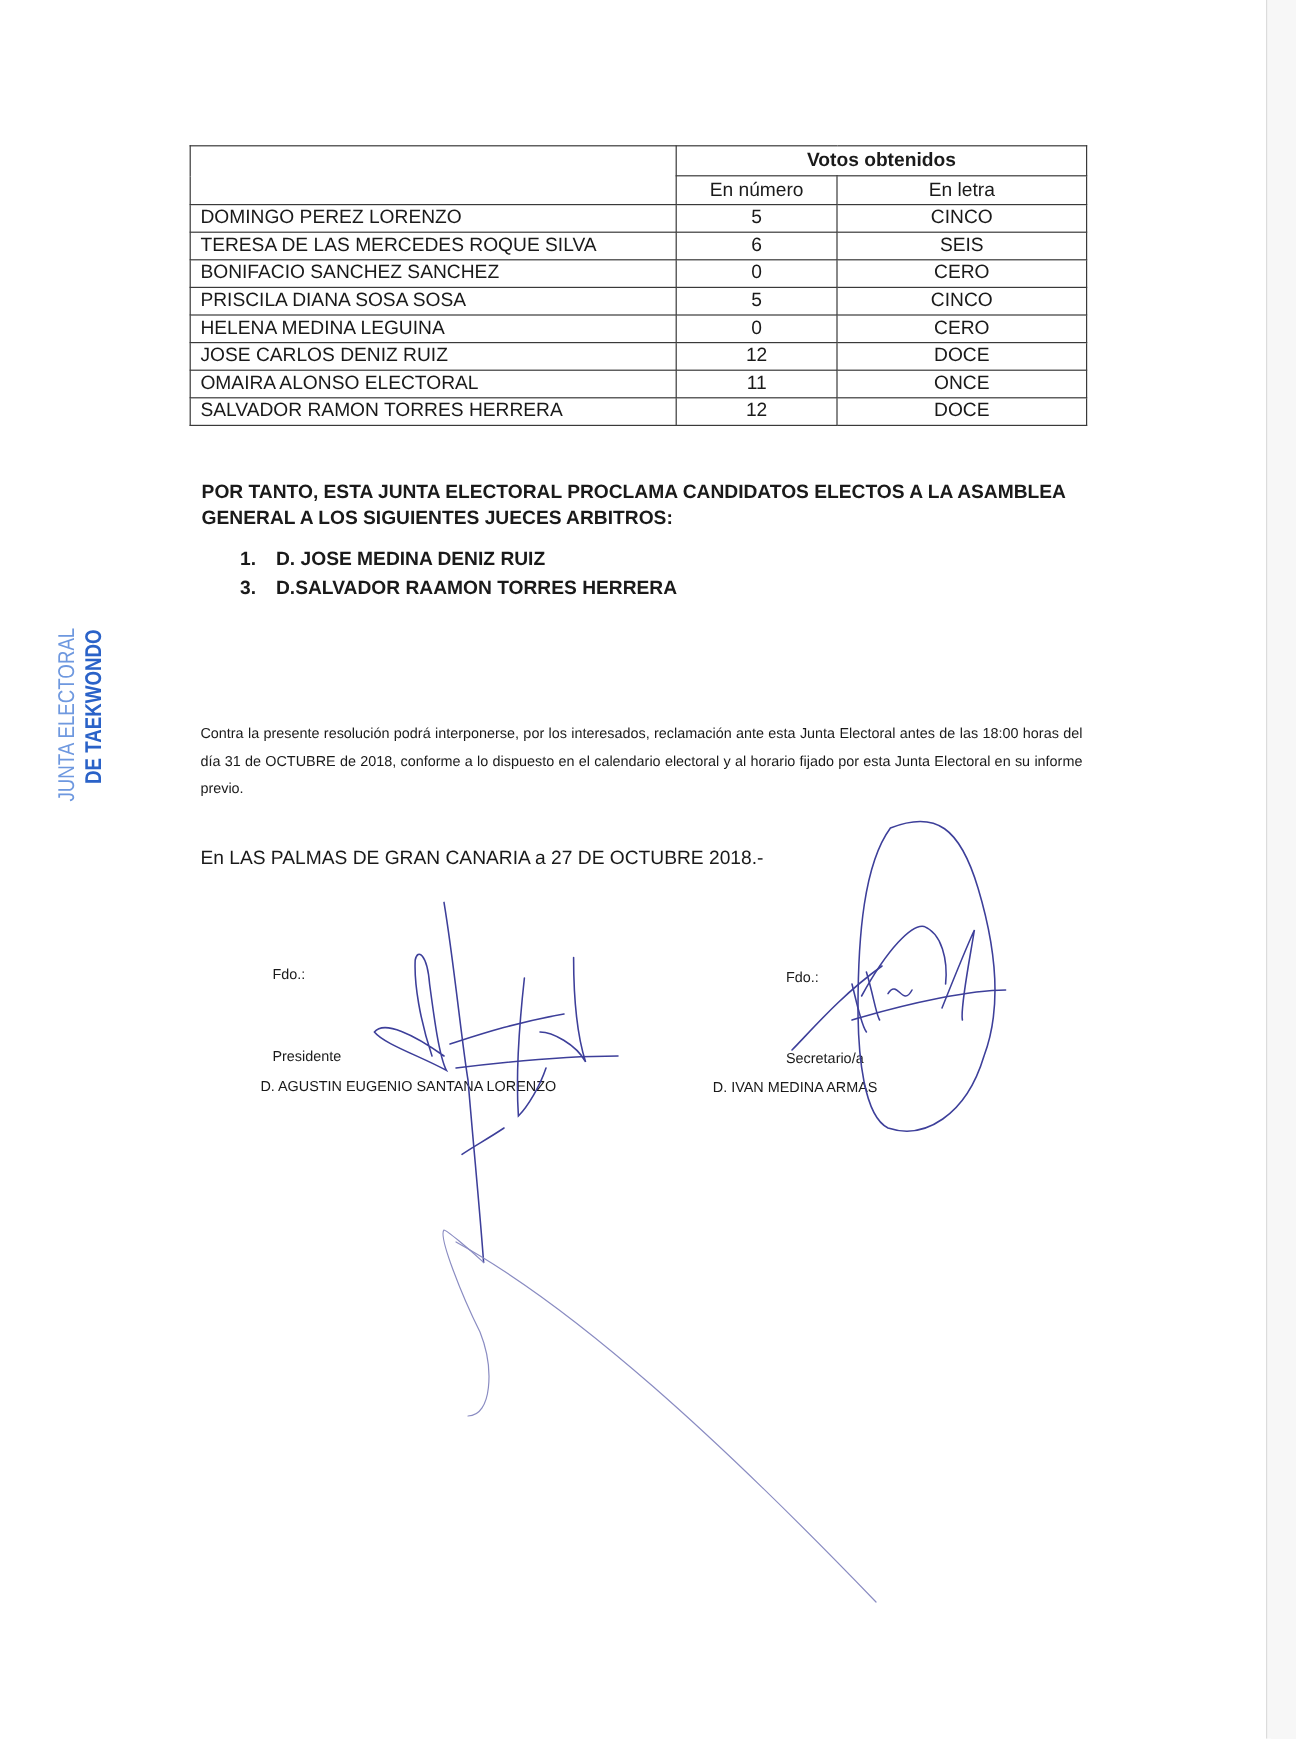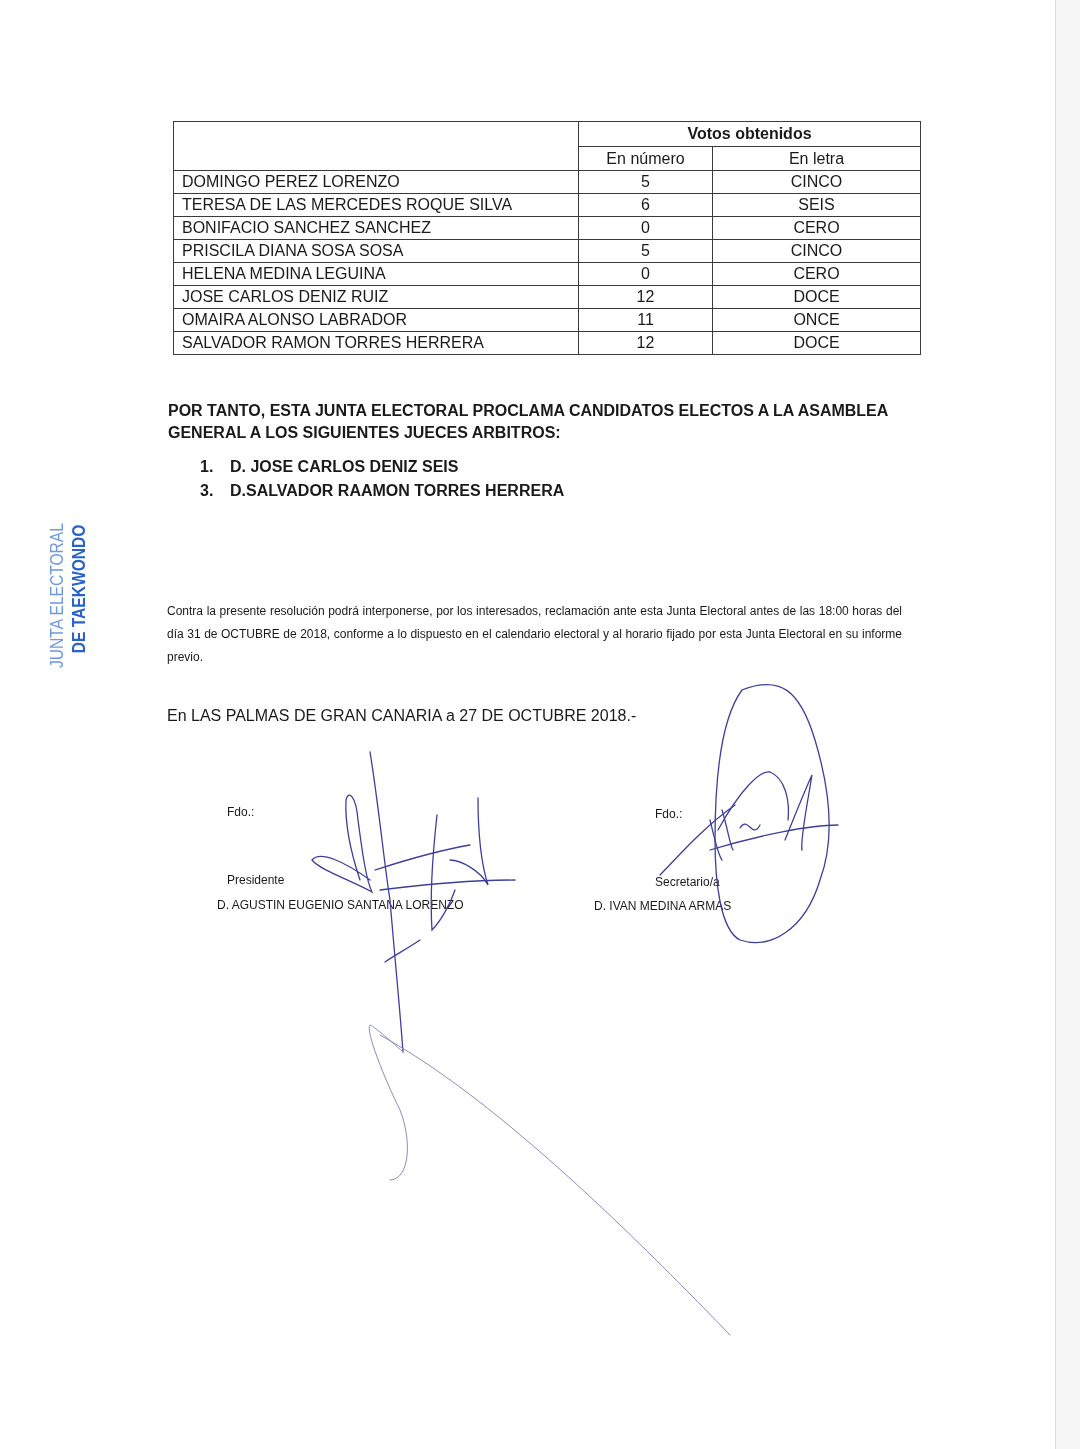--- a/index.html
+++ b/index.html
@@ -14,21 +14,21 @@
     position: absolute; left: 46px; top: 668px;
     transform-origin: 0 0; transform: rotate(-90deg);
     color: #2f6fd0; font-family: "Liberation Sans", sans-serif; font-weight: bold;
     font-size: 19px; line-height: 22px; letter-spacing: 0px; white-space: nowrap;
     transform: rotate(-90deg) scaleX(0.82);
   }
   .stamp .l1 { color: #6e98df; font-weight: normal; }
   .stamp .l2 { color: #2a62c8; padding-left: 18px; }
 
   table.votes {
-    position: absolute; left: 173px; top: 121px; width: 748px;
+    position: absolute; left: 158px; top: 121px; width: 748px;
     border-collapse: collapse; font-size: 16px;
   }
   table.votes td, table.votes th {
     border: 1.3px solid #3a3a3a; height: 22px; padding: 0 8px; font-weight: normal;
   }
   table.votes th.blank { border-bottom: 1.3px solid #3a3a3a; }
   table.votes th.group { font-weight: bold; text-align: center; height: 24px; }
   table.votes th.sub { text-align: center; height: 23px; }
   table.votes td.name { width: 388px; text-align: left; }
   table.votes td.num { width: 117px; text-align: center; }
@@ -109,36 +109,36 @@
         <td class="name">HELENA MEDINA LEGUINA</td>
         <td class="num">0</td>
         <td class="word">CERO</td>
       </tr>
       <tr>
         <td class="name">JOSE CARLOS DENIZ RUIZ</td>
         <td class="num">12</td>
         <td class="word">DOCE</td>
       </tr>
       <tr>
-        <td class="name">OMAIRA ALONSO LABRADOR</td>
+        <td class="name">OMAIRA ALONSO ELECTORAL</td>
         <td class="num">11</td>
         <td class="word">ONCE</td>
       </tr>
       <tr>
         <td class="name">SALVADOR RAMON TORRES HERRERA</td>
         <td class="num">12</td>
         <td class="word">DOCE</td>
       </tr>
     </tbody>
 </table>
 
 <div class="proclaim">POR TANTO, ESTA JUNTA ELECTORAL PROCLAMA CANDIDATOS ELECTOS A LA ASAMBLEA GENERAL A LOS SIGUIENTES JUECES ARBITROS:</div>
 
 <ol class="elected">
-  <li><span class="n">1.</span><span>D. JOSE CARLOS DENIZ SEIS</span></li>
+  <li><span class="n">1.</span><span>D. JOSE MEDINA DENIZ RUIZ</span></li>
   <li><span class="n">3.</span><span>D.SALVADOR RAAMON TORRES HERRERA</span></li>
 </ol>
 
 <div class="notice">Contra la presente resolución podrá interponerse, por los interesados, reclamación ante esta Junta Electoral antes de las 18:00 horas del día 31 de OCTUBRE de 2018, conforme a lo dispuesto en el calendario electoral y al horario fijado por esta Junta Electoral en su informe previo.</div>
 
 <div class="place-date">En LAS PALMAS DE GRAN CANARIA a 27 DE OCTUBRE 2018.-</div>
 
 <div class="sig-label fdo1">Fdo.:</div>
 <div class="sig-label pres-role">Presidente</div>
 <div class="sig-label pres-name">D. AGUSTIN EUGENIO SANTANA LORENZO</div>

